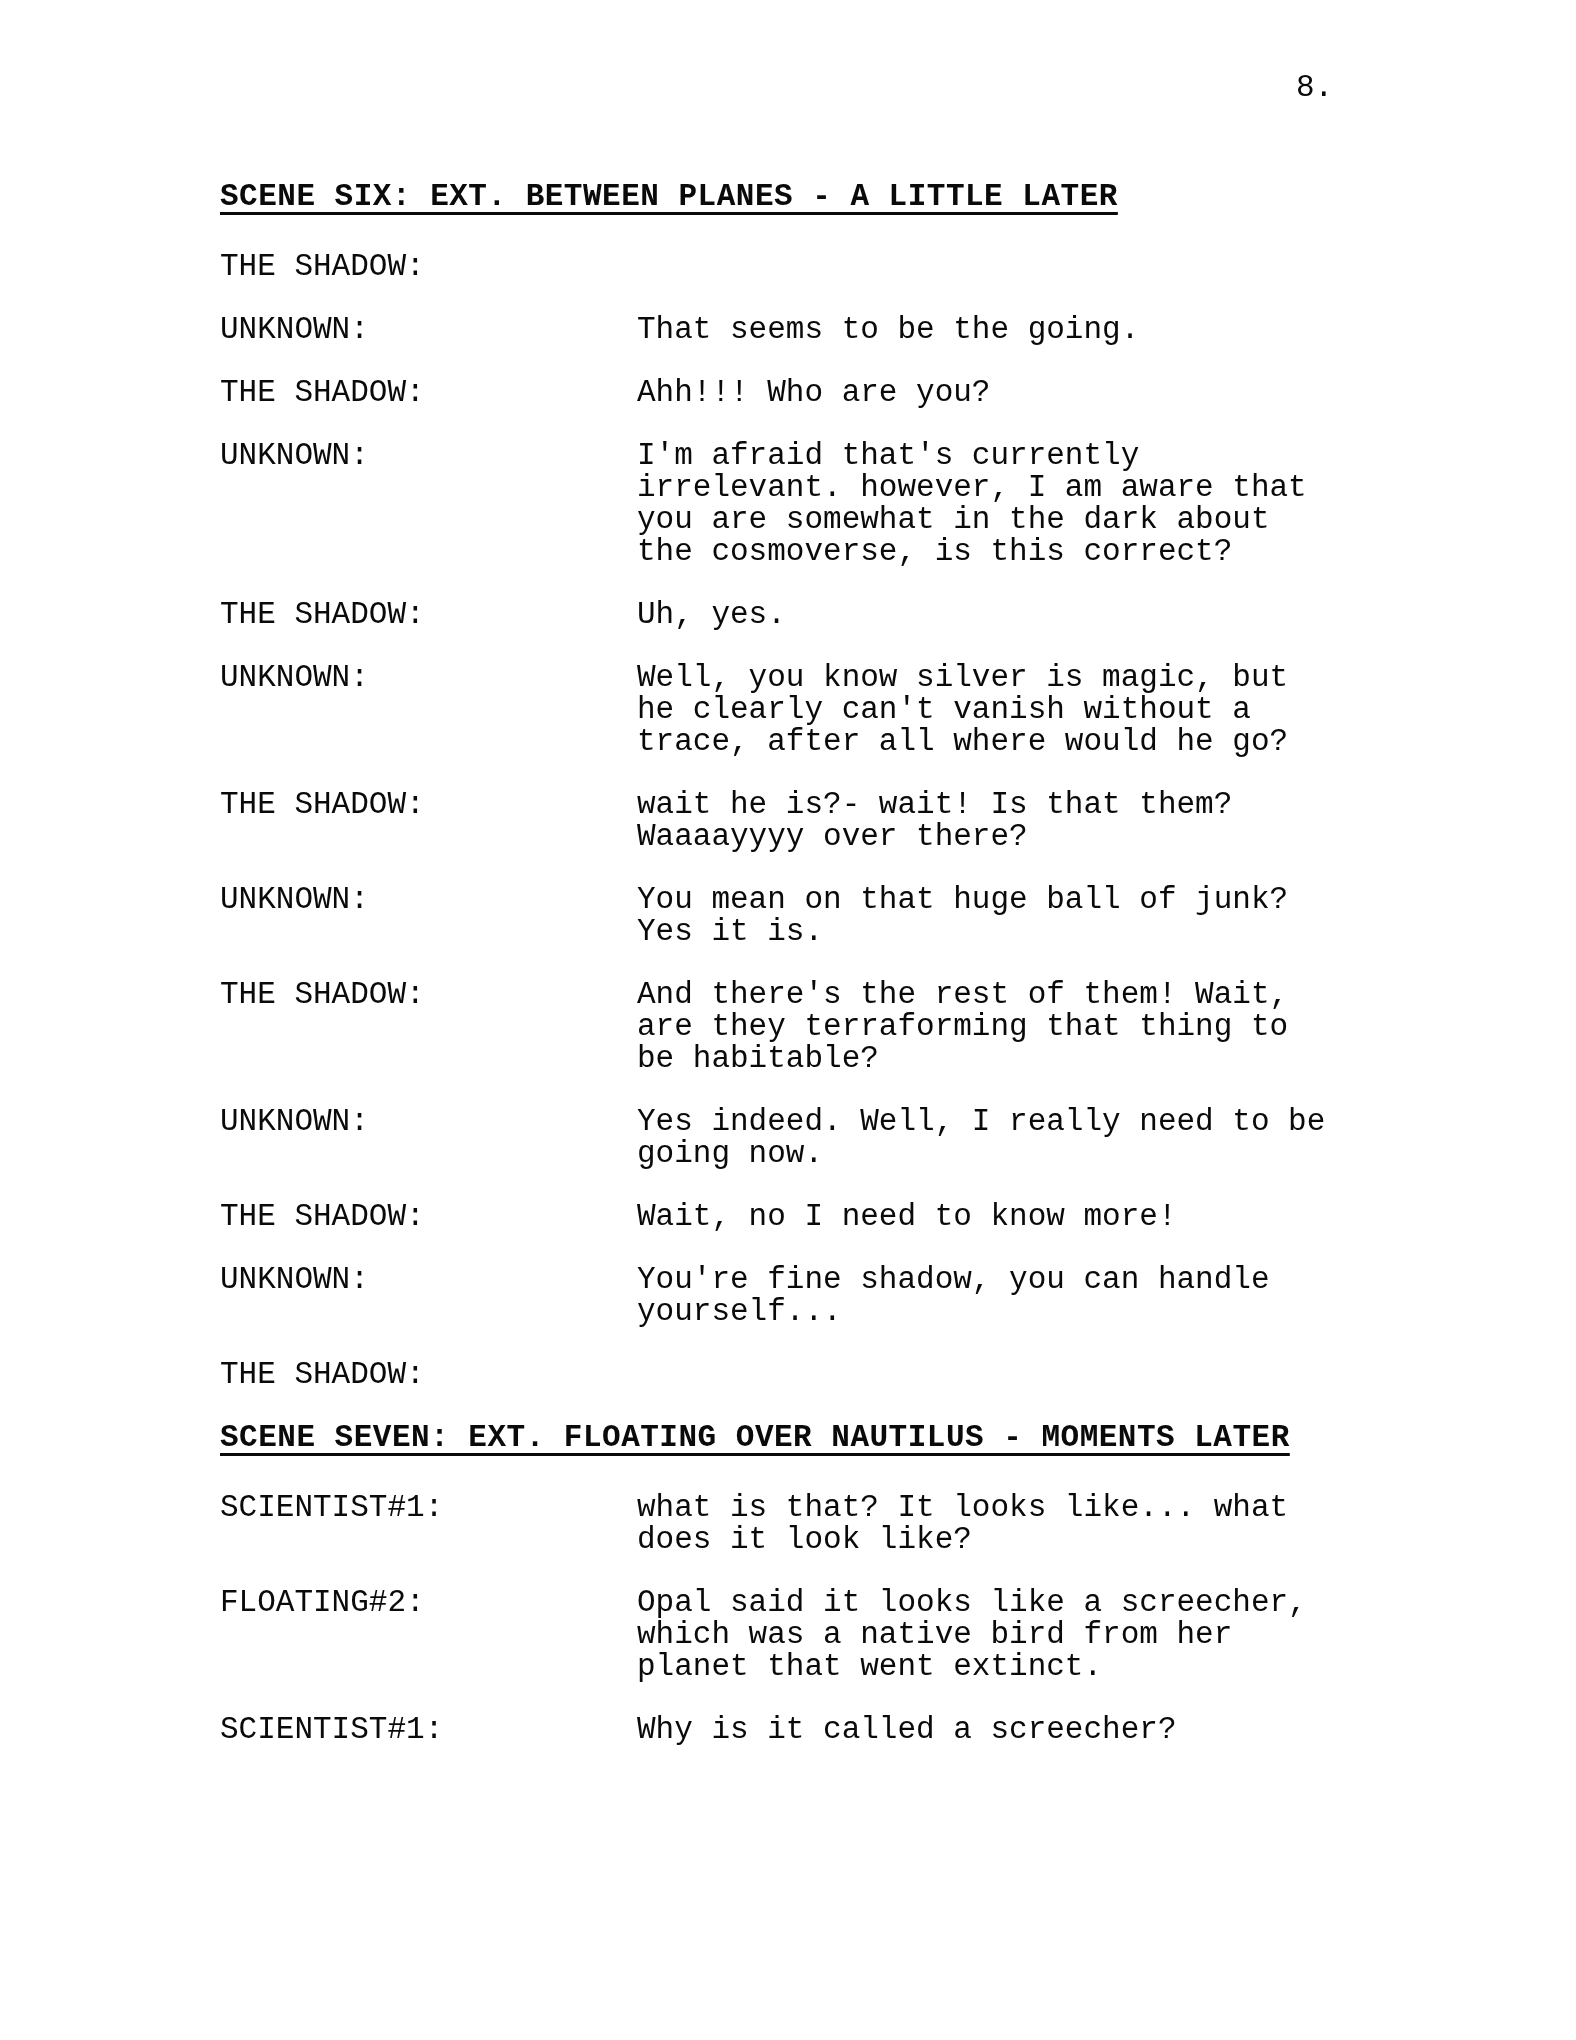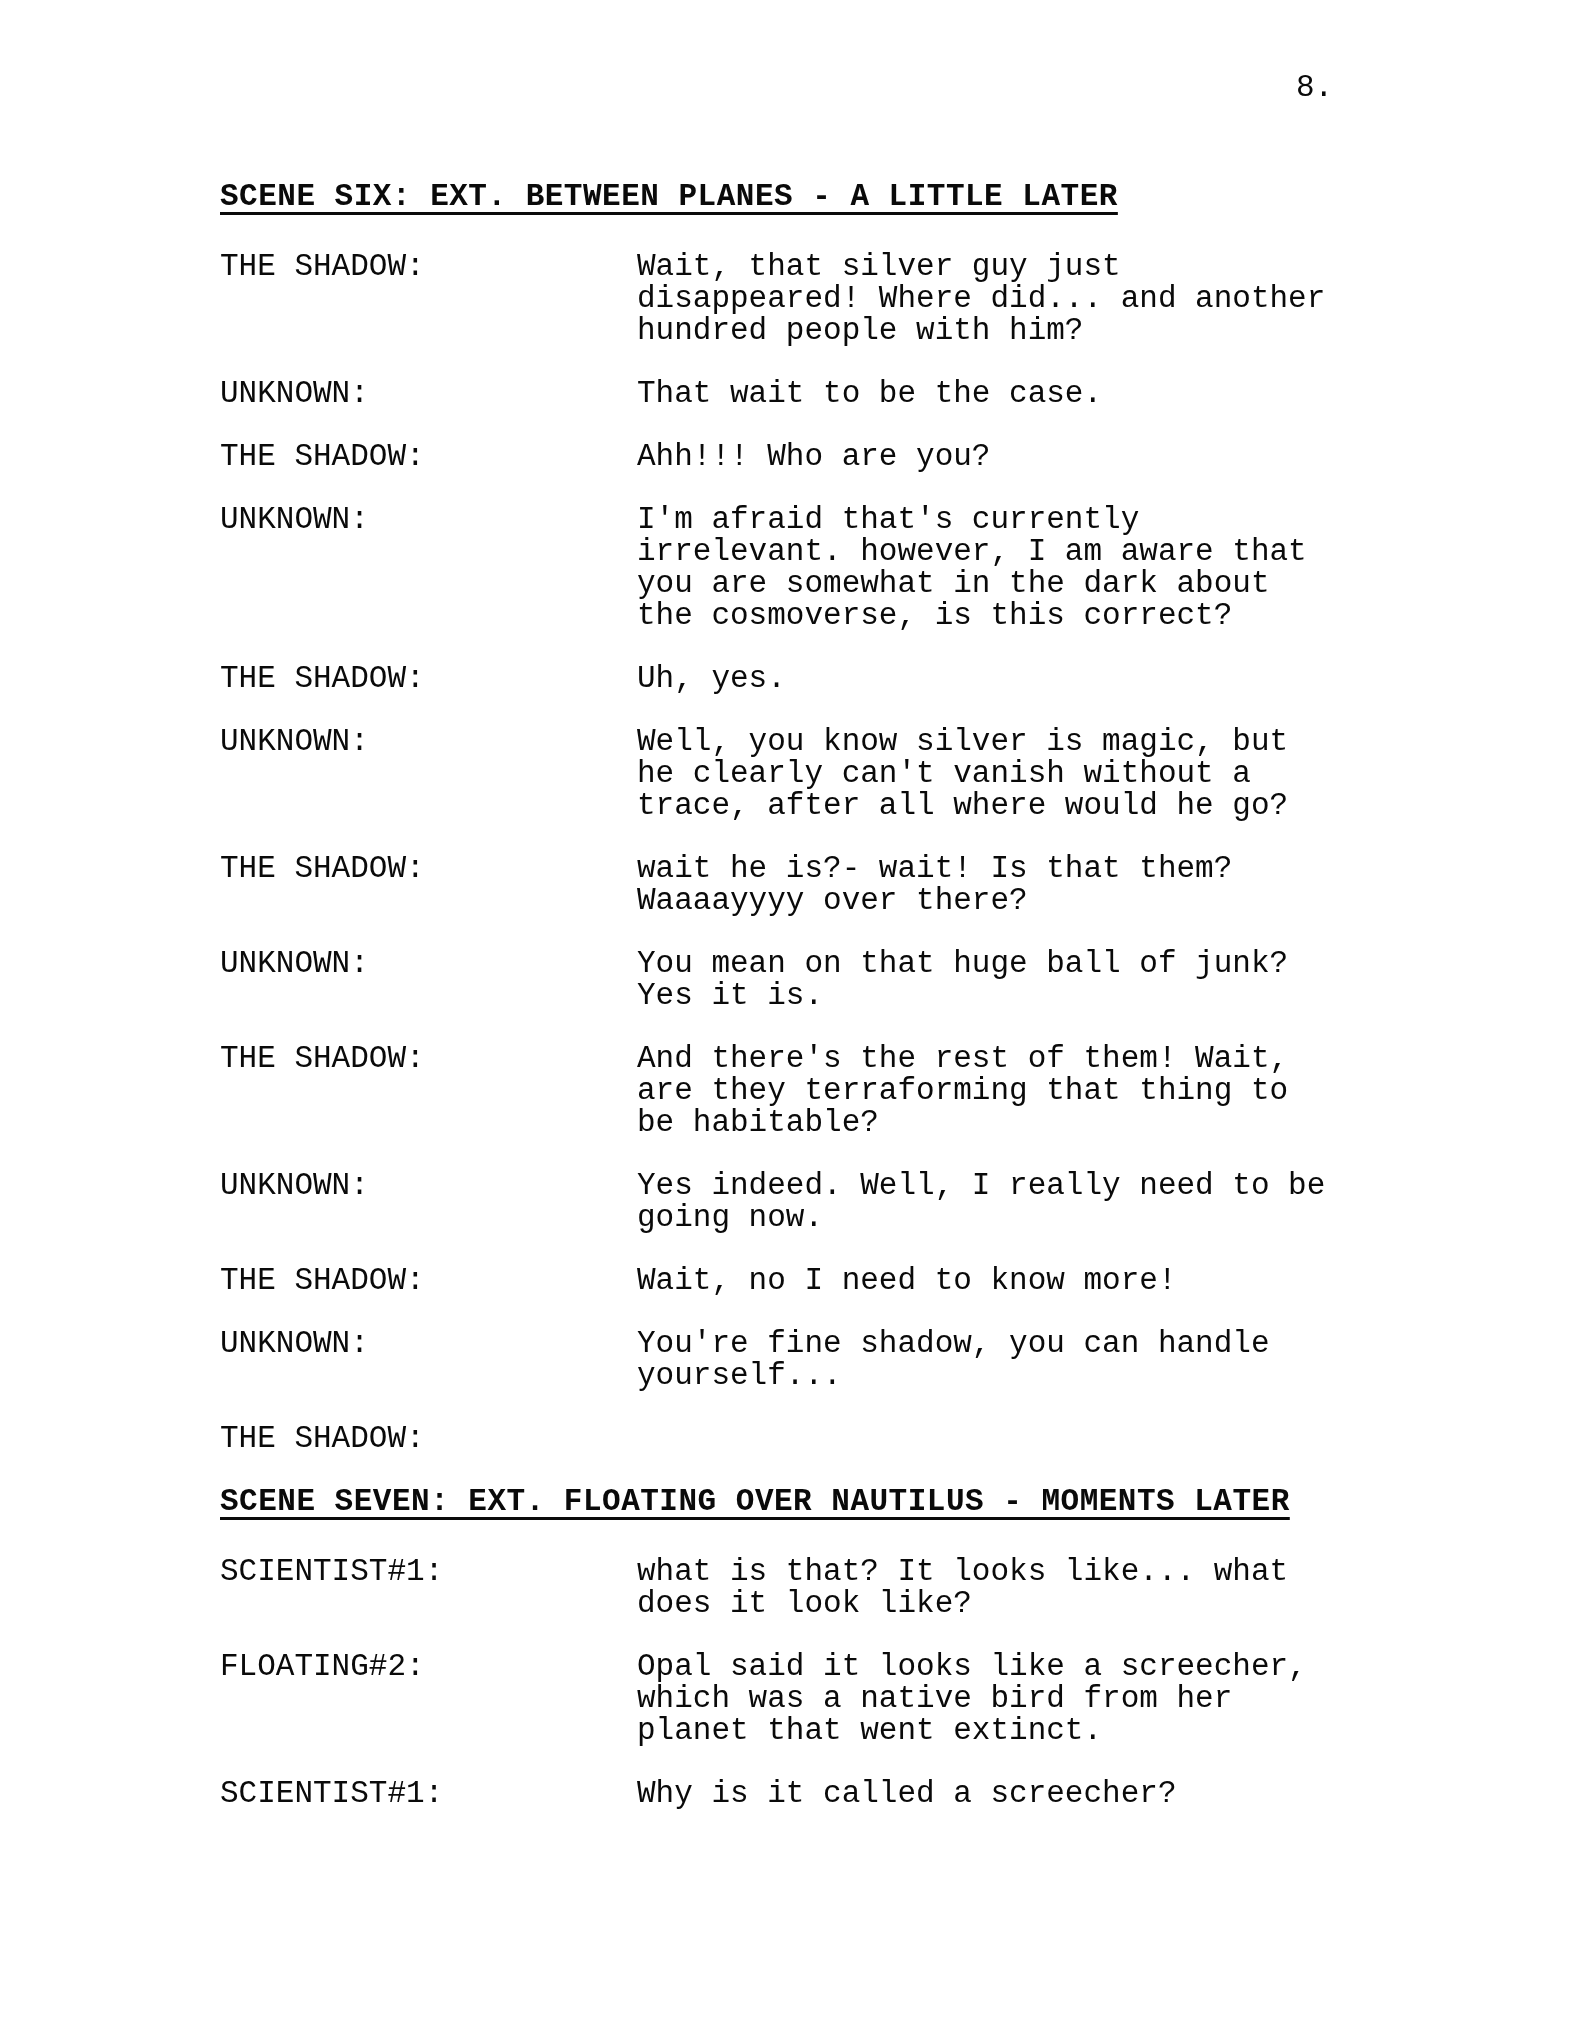--- a/index.html
+++ b/index.html
@@ -60,27 +60,24 @@
 </style>
 </head>
 <body>
 
 <div class="page">
   <div class="page-number">8.</div>
   <div class="content" id="content">
       <div class="scene-heading">SCENE SIX: EXT. BETWEEN PLANES - A LITTLE LATER</div>
       <div class="dialogue-row">
         <div class="speaker">THE SHADOW:</div>
-        <div class="dialogue-text">Wait, that silver guy just
-disappeared! Where did... and another
-hundred people with him?</div>
       </div>
       <div class="dialogue-row">
         <div class="speaker">UNKNOWN:</div>
-        <div class="dialogue-text">That wait to be the case.</div>
+        <div class="dialogue-text">That seems to be the going.</div>
       </div>
       <div class="dialogue-row">
         <div class="speaker">THE SHADOW:</div>
         <div class="dialogue-text">Ahh!!! Who are you?</div>
       </div>
       <div class="dialogue-row">
         <div class="speaker">UNKNOWN:</div>
         <div class="dialogue-text">I'm afraid that's currently
 irrelevant. however, I am aware that
 you are somewhat in the dark about

